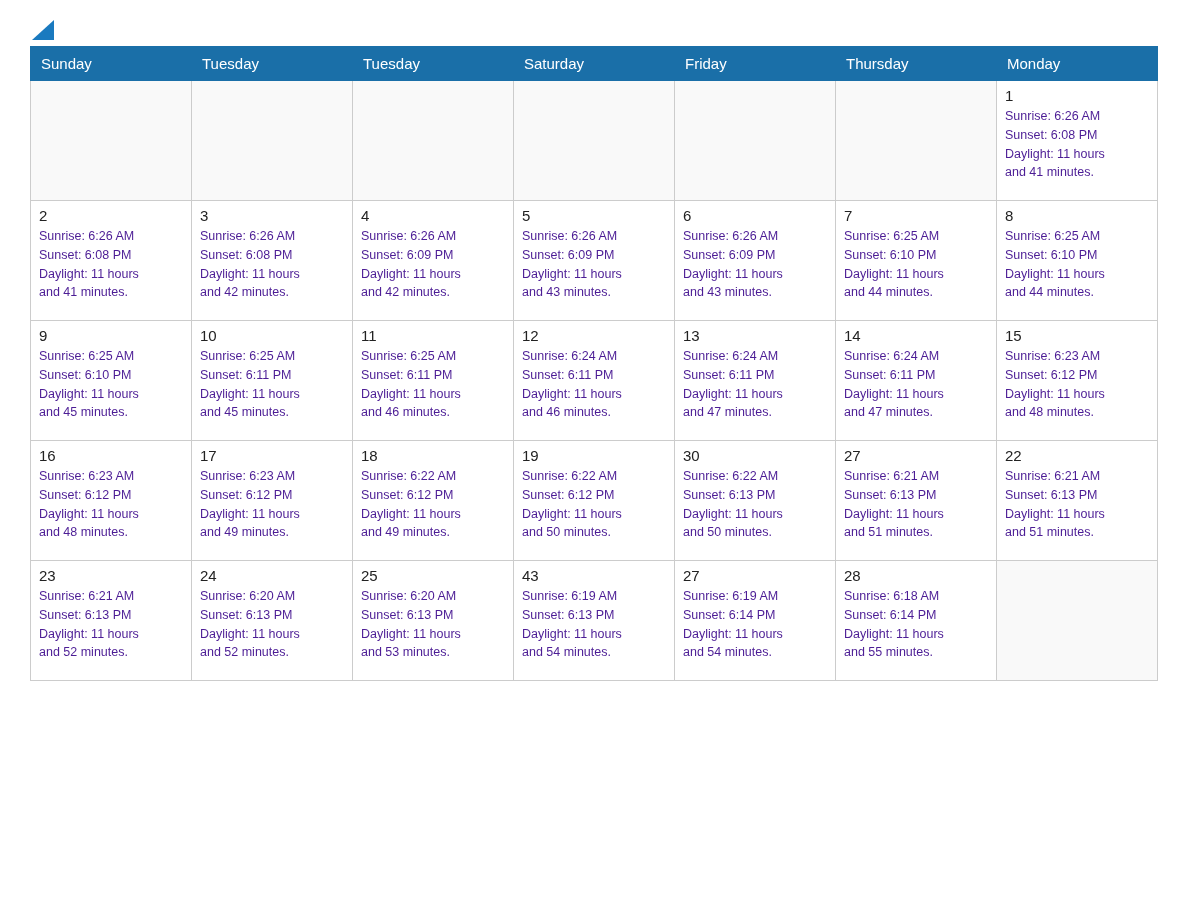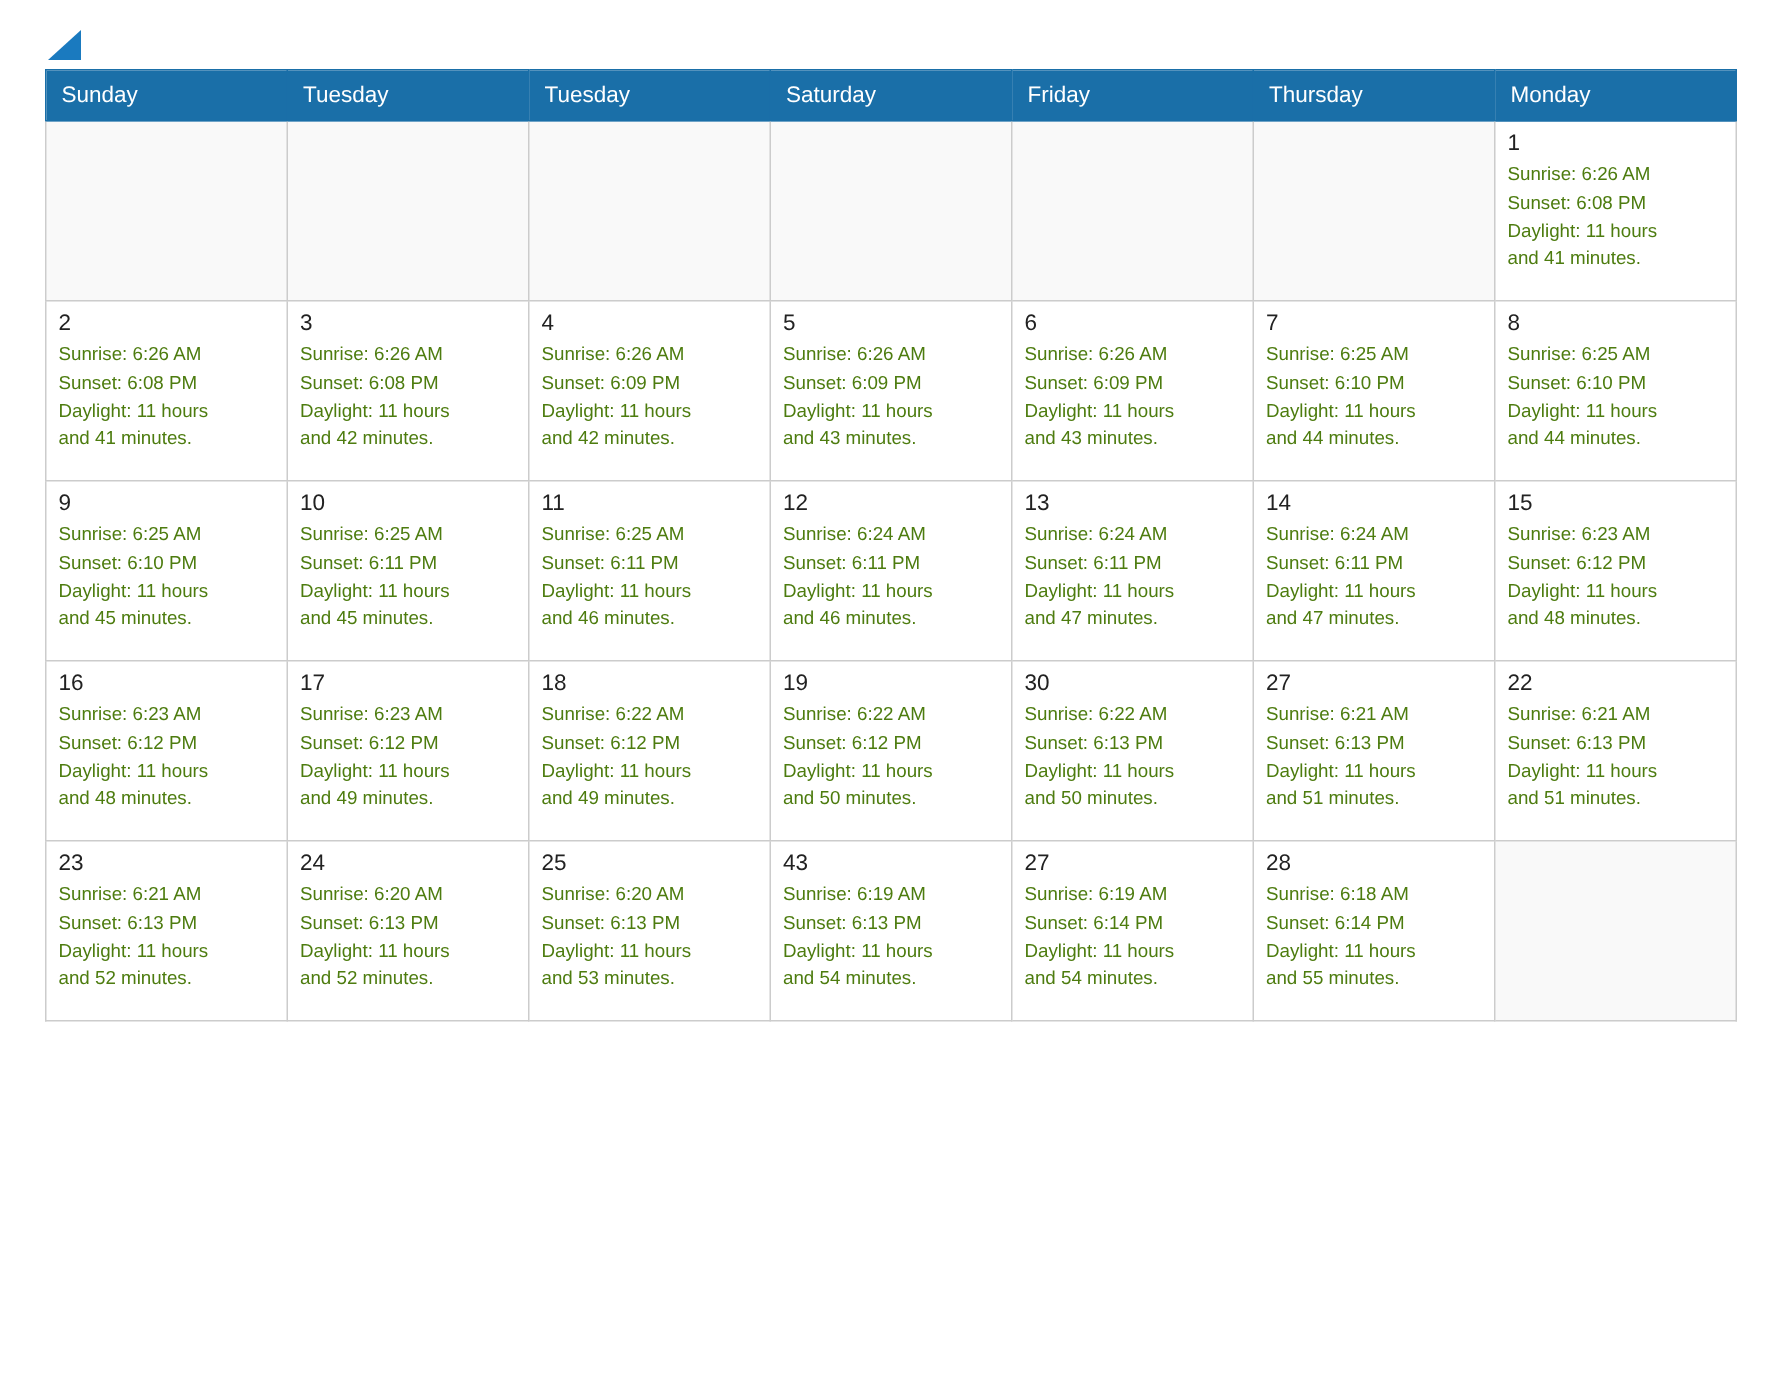--- a/index.html
+++ b/index.html
@@ -60,21 +60,21 @@
     }
     .day-num {
       font-size: 15px;
       font-weight: normal;
       color: #222;
       display: block;
       margin-bottom: 3px;
     }
     .day-info {
       font-size: 12.5px;
-      color: #4d7c0f;
+      color: #4c1d95;
       line-height: 1.5;
     }
     .empty-cell {
       background: #f9f9f9;
     }
     .calendar tr td {
       height: 120px;
     }
   </style>
 </head>

